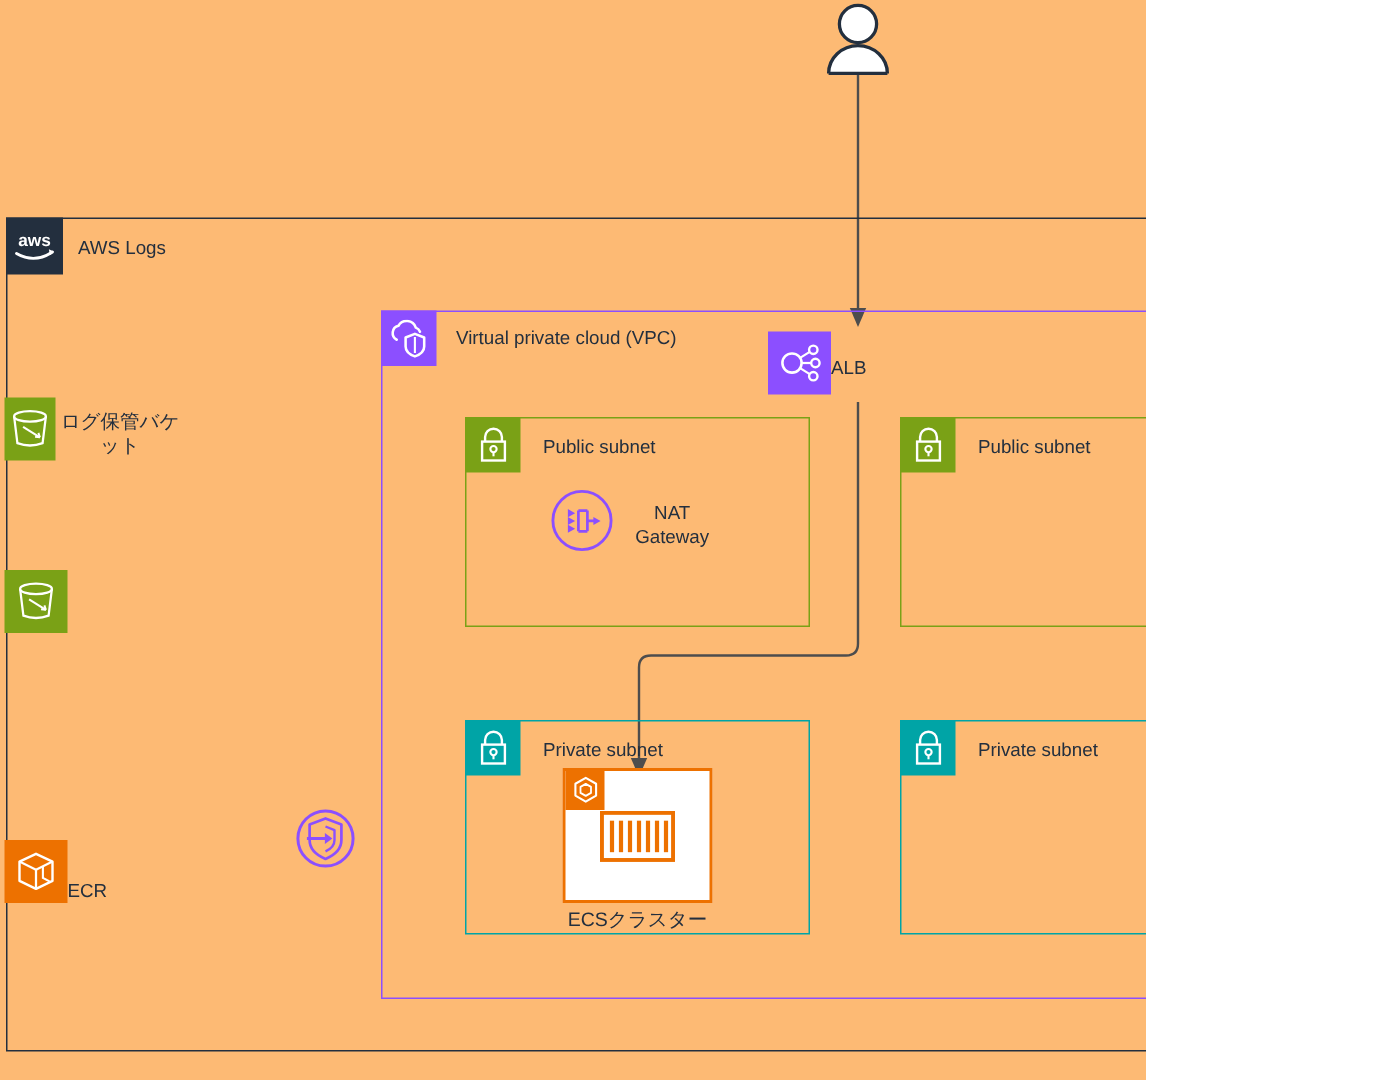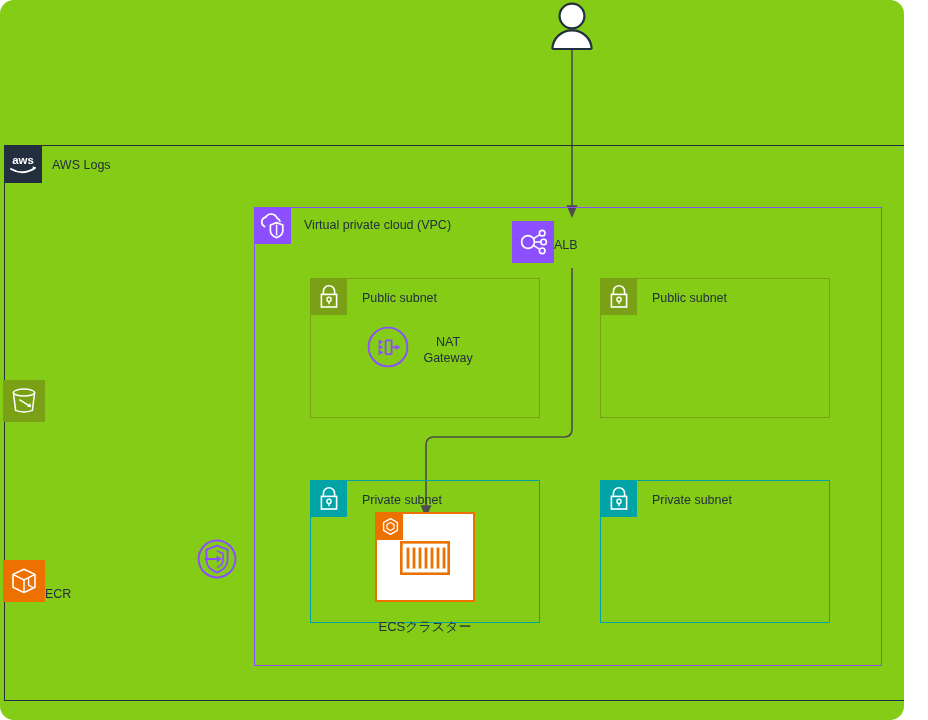--- a/index.html
+++ b/index.html
@@ -6,25 +6,24 @@
     margin: 0;
     padding: 0;
     background: #ffffff;
   }
   body {
     font-family: "Liberation Sans", "DejaVu Sans", sans-serif;
     color: #232F3E;
   }
   #canvas {
     position: relative;
-    width: 904px;
+    width: 764px;
     height: 720px;
-    background: #84cc16;
+    background: #fdba74;
     overflow: hidden;
-    border-radius: 14px;
   }
 
   
   .group-box {
     position: absolute;
     box-sizing: border-box;
     background: transparent;
   }
   .aws-cloud-box {
     left: 4px;
@@ -142,21 +141,20 @@
     transform: translate(-50%, -42%);
   }
   .ecs-label {
     position: absolute;
     left: 315px;
     top: 604px;
     width: 220px;
     text-align: center;
     font-size: 13px;
     color: #232F3E;
-    margin-top: 14px;
   }
 
   
   .actor {
     position: absolute;
     left: 549px;
     top: 2px;
   }
 
   
@@ -308,20 +306,31 @@
         <circle cx="25.6" cy="14" r="2.8" stroke="#ffffff" stroke-width="1.6" fill="none"></circle>
         <circle cx="24.2" cy="22.8" r="2.8" stroke="#ffffff" stroke-width="1.6" fill="none"></circle>
         <line x1="15.4" y1="10.6" x2="21.8" y2="6.6" stroke="#ffffff" stroke-width="1.5"></line>
         <line x1="16.5" y1="14" x2="22.8" y2="14" stroke="#ffffff" stroke-width="1.5"></line>
         <line x1="15.4" y1="17.4" x2="21.8" y2="21.4" stroke="#ffffff" stroke-width="1.5"></line>
       </svg>
     </div>
     <div class="node-label">ALB</div>
   </div>
 
+  <div class="node" style="left:3px; top:265px;">
+    <div class="node-icon-sq icon-s3">
+      <svg width="30" height="30" viewBox="0 0 30 30">
+        <ellipse cx="15" cy="6.6" rx="10.6" ry="3.5" stroke="#ffffff" stroke-width="1.5" fill="none"></ellipse>
+        <path d="M4.4,6.6 L6.6,24.4 Q15,27.6 23.4,24.4 L25.6,6.6" stroke="#ffffff" stroke-width="1.5" fill="none"></path>
+        <path d="M10.4,13.6 L21.6,20.6" stroke="#ffffff" stroke-width="1.4" fill="none"></path>
+        <path d="M21.6,20.6 L18.4,20.2 M21.6,20.6 L20.6,17.6" stroke="#ffffff" stroke-width="1.3" fill="none"></path>
+      </svg>
+    </div>
+    <div class="node-label node-label-jp">ログ保管バケット</div>
+  </div>
 
 
   <div class="node" style="left:3px; top:380px;">
     <div class="node-icon-sq icon-s3">
       <svg width="30" height="30" viewBox="0 0 30 30">
         <ellipse cx="15" cy="6.6" rx="10.6" ry="3.5" stroke="#ffffff" stroke-width="1.5" fill="none"></ellipse>
         <path d="M4.4,6.6 L6.6,24.4 Q15,27.6 23.4,24.4 L25.6,6.6" stroke="#ffffff" stroke-width="1.5" fill="none"></path>
         <path d="M10.4,13.6 L21.6,20.6" stroke="#ffffff" stroke-width="1.4" fill="none"></path>
         <path d="M21.6,20.6 L18.4,20.2 M21.6,20.6 L20.6,17.6" stroke="#ffffff" stroke-width="1.3" fill="none"></path>
       </svg>

